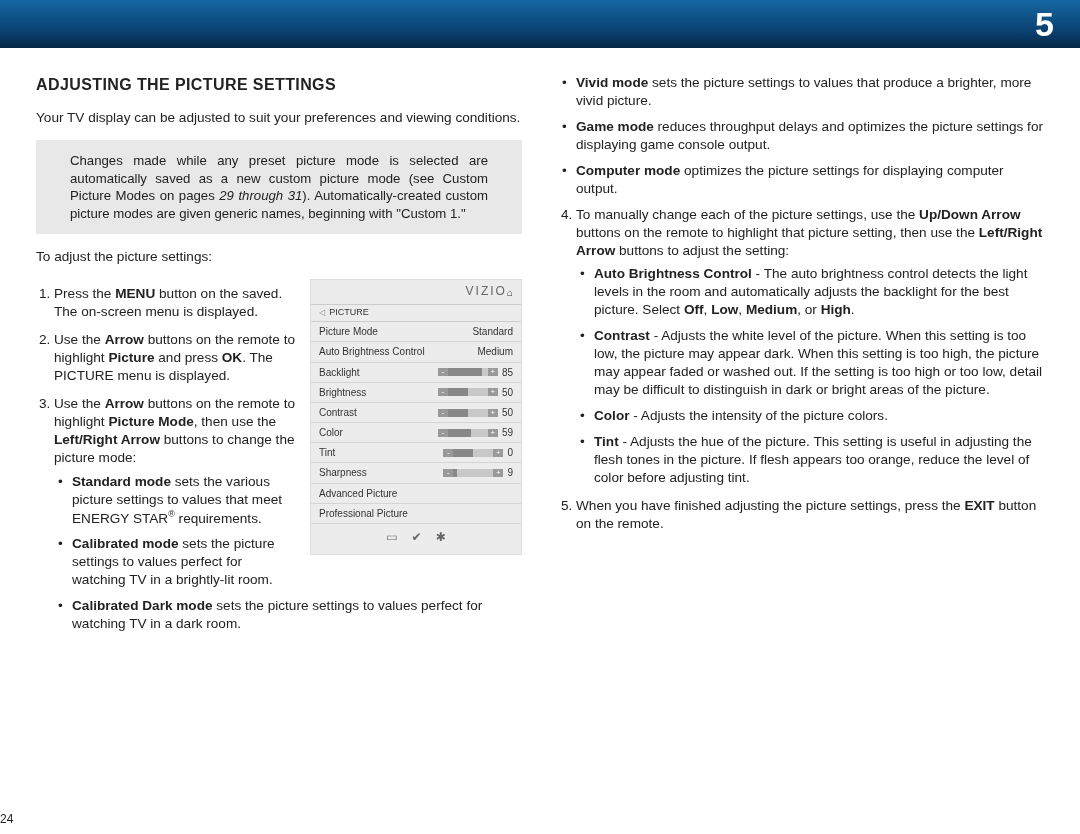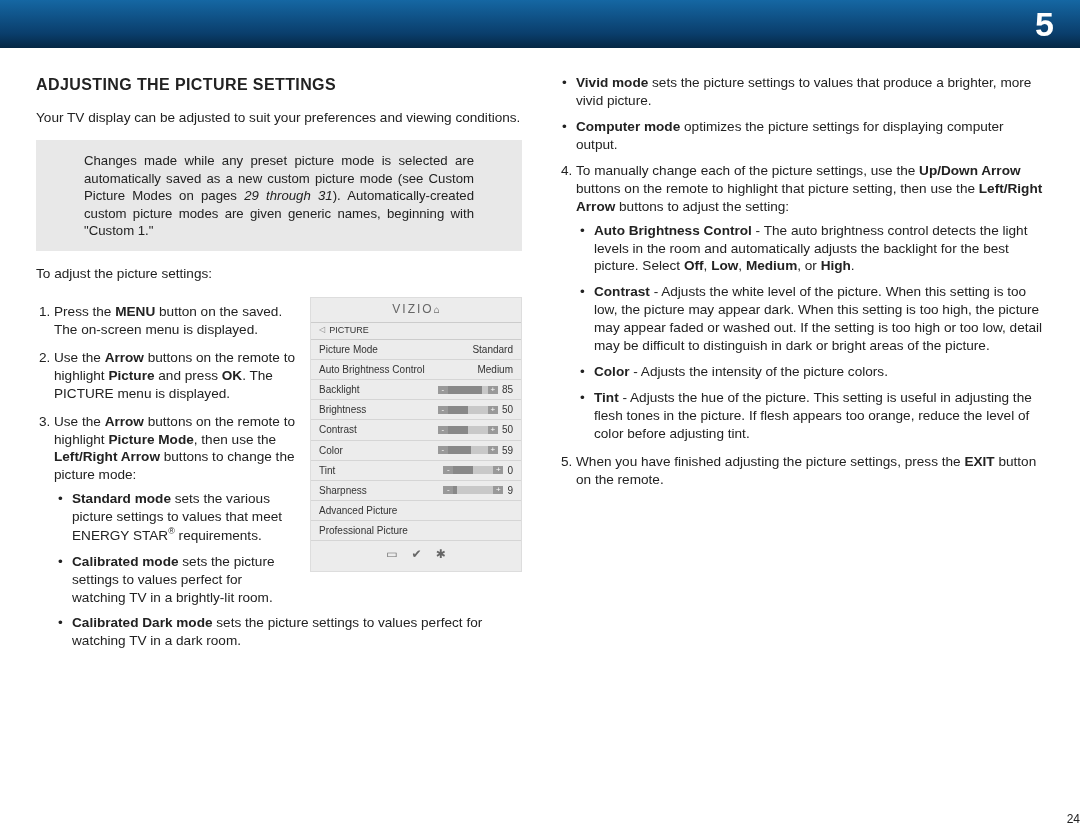--- a/index.html
+++ b/index.html
@@ -2,41 +2,41 @@
 <html><head>
 <meta charset="utf-8">
 <style>
   html,body{margin:0;padding:0;font-family:"Helvetica Neue",Helvetica,Arial,sans-serif;color:#222;width:1080px;height:834px;background:#fff}
   .banner{height:48px;background:linear-gradient(to bottom,#1567a3 0%,#0a3e6c 70%,#052744 100%);display:flex;justify-content:flex-end;align-items:center;padding:0 26px}
   .banner-num{color:#fff;font-size:34px;font-weight:600}
   .page{display:flex;gap:36px;padding:26px 36px 0 36px}
   .col{flex:1;font-size:13.6px;line-height:1.32}
   h2{font-family:inherit;font-weight:700;font-size:16px;letter-spacing:.4px;margin:0 0 10px 0}
   .justify{text-align:justify}
-  .note{background:#e8e8e8;padding:12px 48px;margin:10px 0 14px 0;text-align:justify;font-size:13.2px}
+  .note{background:#e8e8e8;padding:12px 34px;margin:10px 0 14px 0;text-align:justify;font-size:13.2px}
   .note em{font-style:italic}
   ol{padding-left:18px;margin:6px 0}
   ol>li{margin-bottom:10px}
   ul.bul{list-style:none;padding-left:0;margin:6px 0}
   ul.bul>li{position:relative;padding-left:18px;margin-bottom:8px}
   ul.bul>li:before{content:"•";position:absolute;left:4px;top:0}
   b{font-weight:700}
   .flow{overflow:hidden}
   .menu{float:right;width:210px;background:#ececec;margin:0 0 6px 14px;border:1px solid #ddd;font-size:10px;color:#333}
-  .menu-hdr{display:flex;align-items:center;justify-content:center;padding:4px 8px;border-bottom:1px solid #ccc}
+  .menu-hdr{display:flex;align-items:center;justify-content:flex-end;padding:4px 8px;border-bottom:1px solid #ccc}
   .menu-hdr .brand{letter-spacing:2px;font-size:12px;color:#666}
   .menu-sub{display:flex;align-items:center;gap:4px;padding:2px 8px;border-bottom:1px solid #ccc;font-size:9px}
   .menu-row{display:flex;justify-content:space-between;align-items:center;padding:3px 8px;border-bottom:1px solid #d5d5d5}
   .slider{display:flex;align-items:center;gap:0}
   .sbtn{width:10px;height:8px;background:#999;color:#fff;font-size:8px;display:flex;align-items:center;justify-content:center;line-height:1}
   .strack{width:40px;height:8px;background:#c8c8c8;position:relative}
   .sfill{position:absolute;left:0;top:0;bottom:0;background:#888}
   .menu-blurb{font-size:8px;padding:6px 10px;line-height:1.2;color:#555}
   .menu-foot{display:flex;justify-content:center;gap:14px;padding:6px 0 8px 0;color:#666;font-size:12px}
-  .pagenum{position:absolute;left:0;right:0;bottom:8px;text-align:right;font-size:12px}
+  .pagenum{position:absolute;left:0;right:12px;bottom:8px;text-align:left;font-size:12px}
   .wrap{position:relative;width:1080px;height:834px}
   .sup{font-size:9px;vertical-align:super}
   .tri{font-size:8px;color:#888}
 </style>
 </head>
 <body>
 <div class="wrap">
 
 <div class="banner">
   <span class="banner-num">5</span>
@@ -174,20 +174,21 @@
             <li><b>Calibrated Dark mode</b><span> sets the picture settings to values perfect for watching TV in a dark room.</span></li>
           </ul>
         </li>
       </ol>
     </div>
   </div>
 
   <div class="col">
     <ul class="bul" style="margin-top:0">
       <li><b>Vivid mode</b><span> sets the picture settings to values that produce a brighter, more vivid picture.</span></li>
+      <li><b>Game mode</b><span> reduces throughput delays and optimizes the picture settings for displaying game console output.</span></li>
       <li><b>Computer mode</b><span> optimizes the picture settings for displaying computer output.</span></li>
     </ul>
     <ol start="4">
       <li><span>To manually change each of the picture settings, use the </span><b>Up/Down Arrow</b><span> buttons on the remote to highlight that picture setting, then use the </span><b>Left/Right Arrow</b><span> buttons to adjust the setting:</span>
         <ul class="bul">
           <li><b>Auto Brightness Control</b><span> - The auto brightness control detects the light levels in the room and automatically adjusts the backlight for the best picture. Select </span><b>Off</b>, <b>Low</b>, <b>Medium</b><span>, or </span><b>High</b>.</li>
           <li><b>Contrast</b><span> - Adjusts the white level of the picture. When this setting is too low, the picture may appear dark. When this setting is too high, the picture may appear faded or washed out. If the setting is too high or too low, detail may be difficult to distinguish in dark or bright areas of the picture.</span></li>
           <li><b>Color</b><span> - Adjusts the intensity of the picture colors.</span></li>
           <li><b>Tint</b><span> - Adjusts the hue of the picture. This setting is useful in adjusting the flesh tones in the picture. If flesh appears too orange, reduce the level of color before adjusting tint.</span></li>
         </ul>

